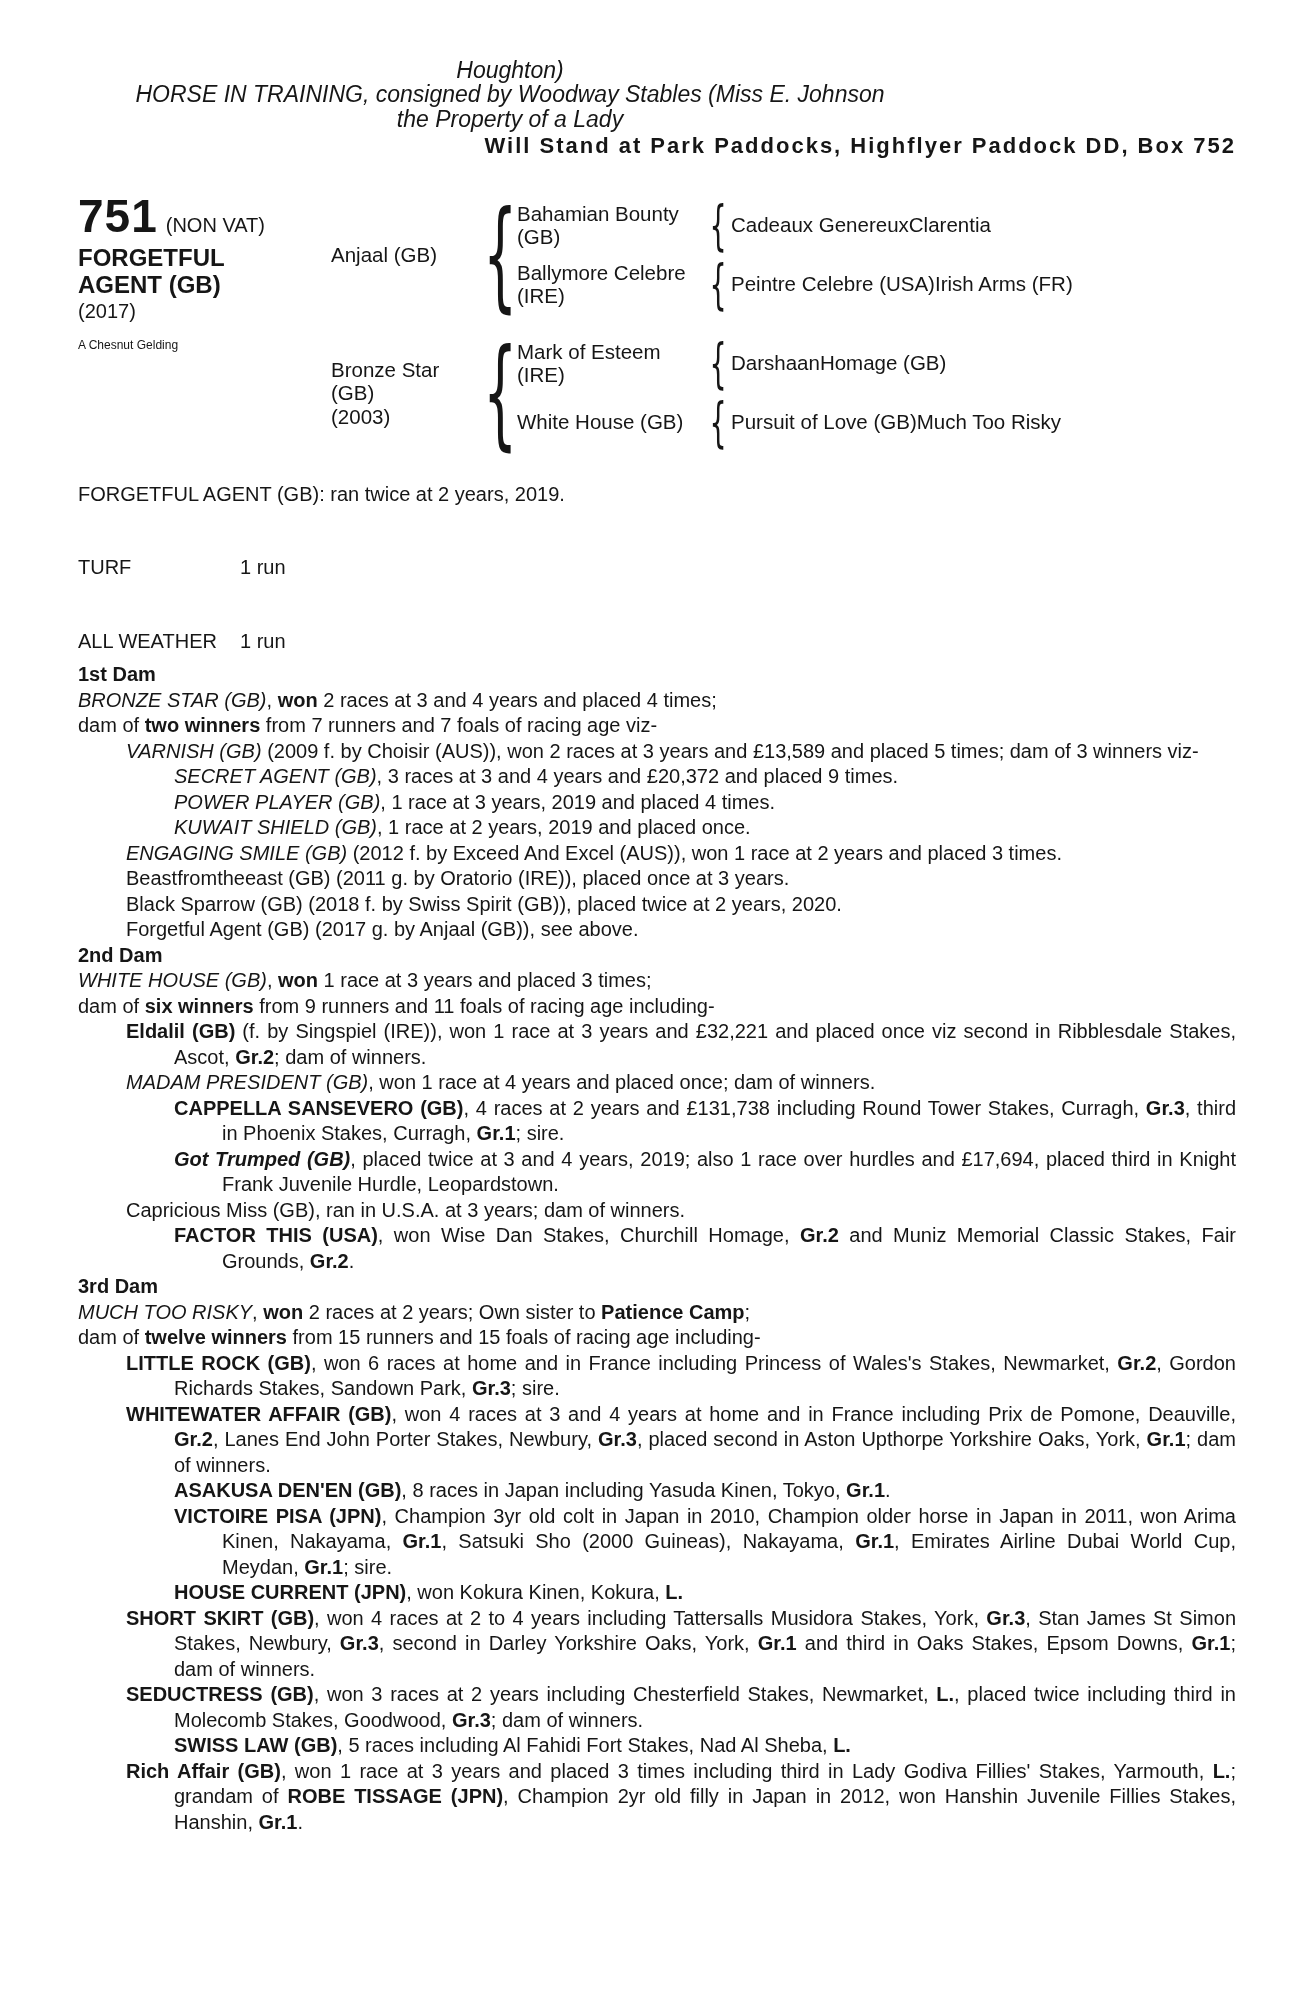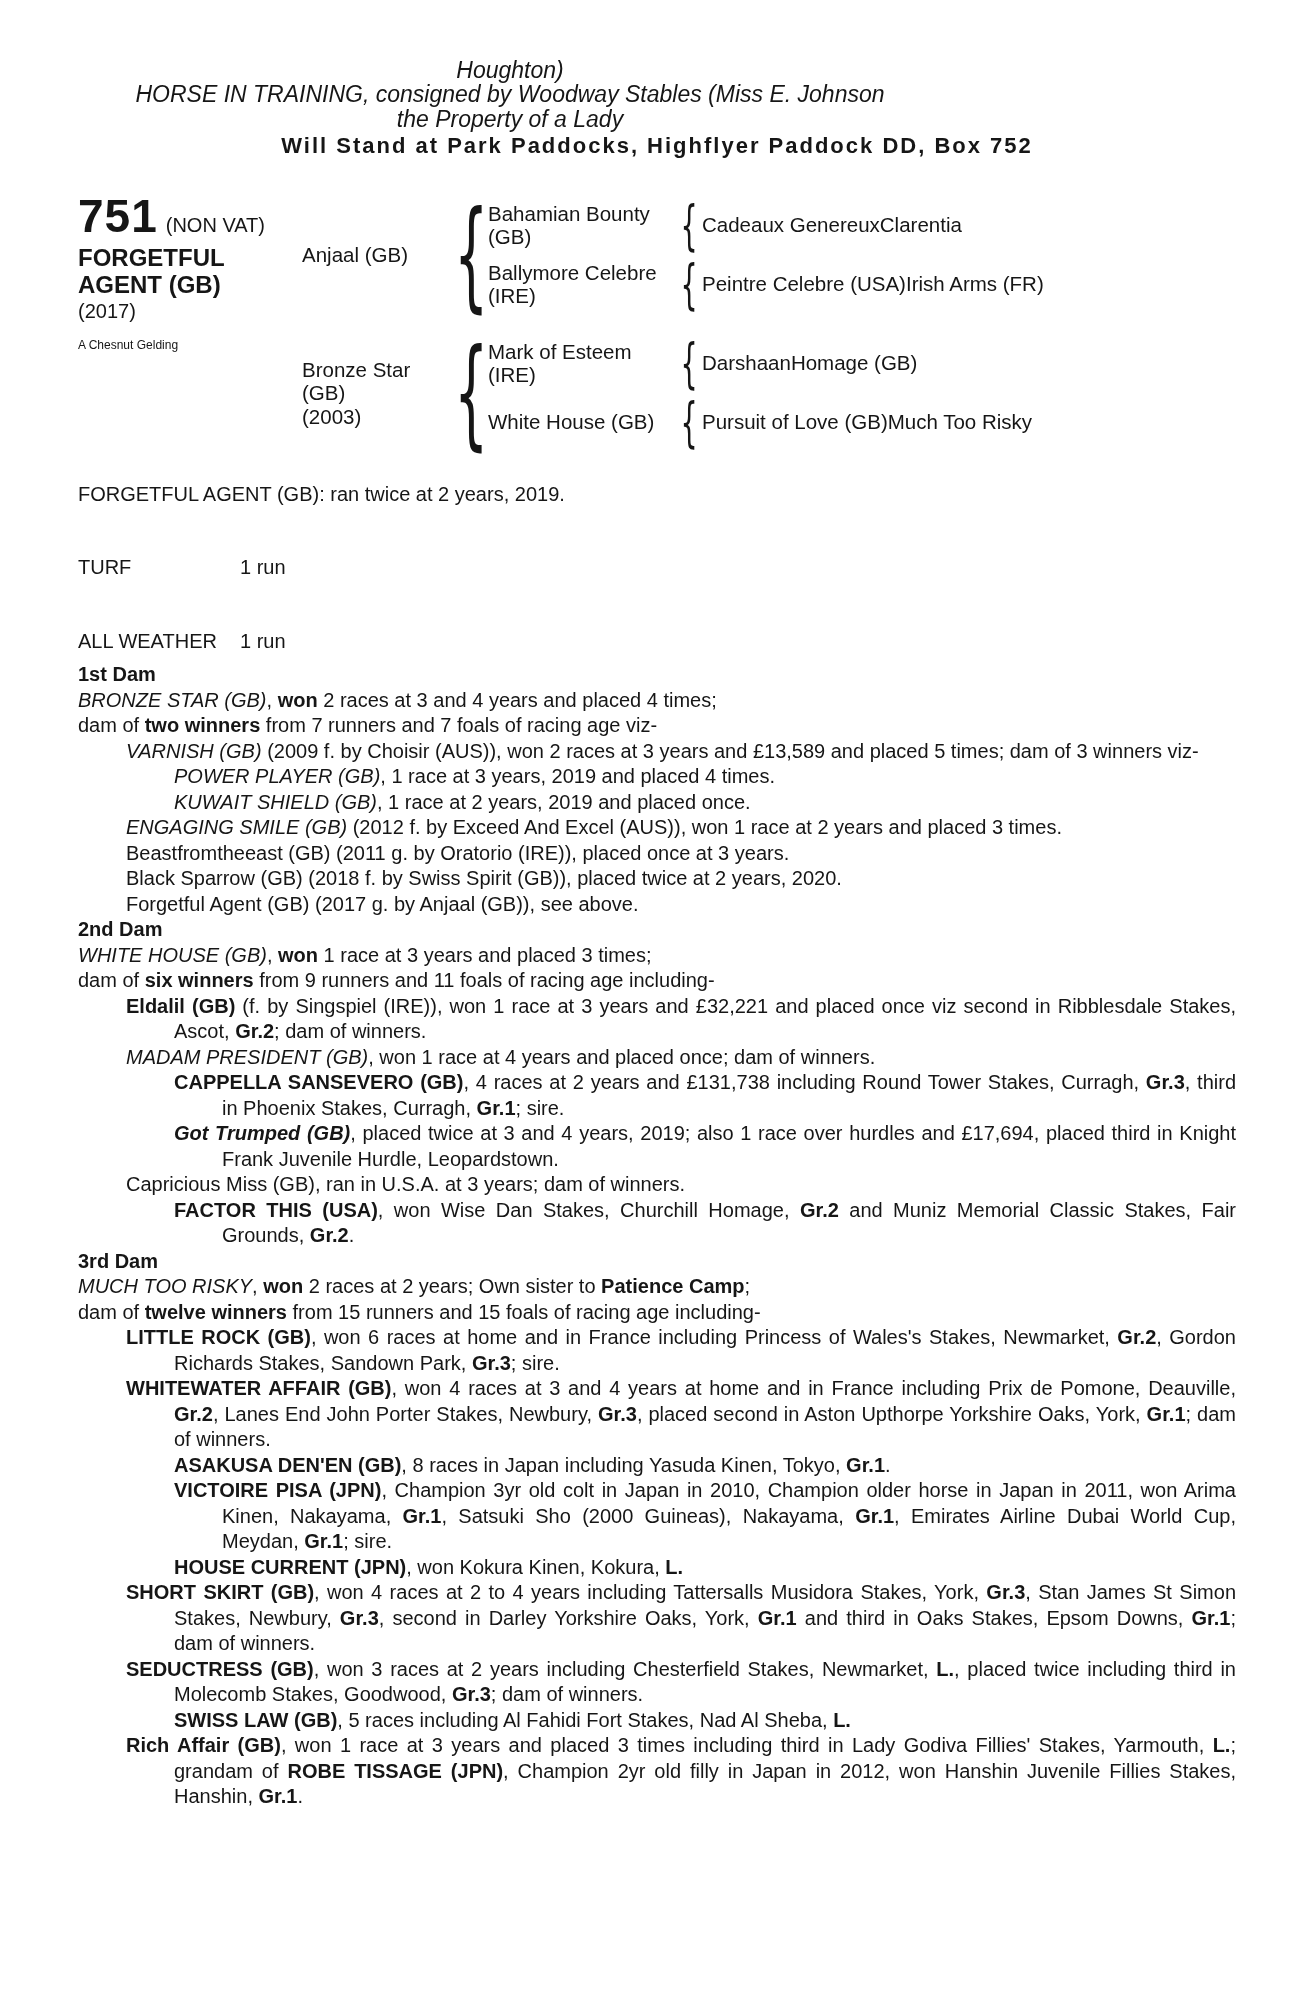--- a/index.html
+++ b/index.html
@@ -7,24 +7,24 @@
     width:1314px;height:2000px;background:#ffffff;color:#161616;
     font-family:"Liberation Sans","DejaVu Sans",sans-serif;
     -webkit-font-smoothing:antialiased;
   }
   .page{padding:58px 78px 0 78px;position:relative;}
 
   
   .header{width:864px;text-align:center;line-height:1.06;}
   .title{font-style:italic;font-size:23px;}
   .property{font-style:italic;font-size:23px;}
-  .stand{font-weight:bold;font-size:22px;letter-spacing:2px;margin-top:2px;text-align:center;}
-
-  
-  .lot-row{display:flex;margin-top:30px;align-items:flex-start;}
+  .stand{font-weight:bold;font-size:22px;letter-spacing:2px;margin-top:2px;text-align:right;}
+
+  
+  .lot-row{display:flex;margin-top:30px;align-items:flex-start;gap:29px;}
   .lot-info{width:224px;flex:none;}
   .lot-number-line{white-space:nowrap;}
   .lot-number{font-weight:bold;font-size:46px;letter-spacing:1px;}
   .non-vat{font-size:20px;margin-left:8px;}
   .lot-name{font-weight:bold;font-size:24px;line-height:1.12;white-space:pre-line;margin-top:2px;}
   .lot-year{font-size:20px;line-height:1.25;}
   .lot-sex{font-size:12px;margin-top:14px;}
 
   .pedigree{flex:1;padding-top:2px;}
   .half{display:flex;align-items:center;}
@@ -156,20 +156,21 @@
         <span>1 run</span>
       </div>
     </div>
 
   <div class="sections">
       <div class="section">
         <div class="sec-heading">1st Dam</div>
         <div class="para" style="padding-left: 0px; text-indent: 0px;"><span class="i">BRONZE STAR (GB)</span><span>, </span><span class="b">won</span><span> 2 races at 3 and 4 years and placed 4 times;</span></div>
         <div class="para" style="padding-left: 0px; text-indent: 0px;"><span>dam of </span><span class="b">two winners</span><span> from 7 runners and 7 foals of racing age viz-</span></div>
         <div class="para" style="padding-left: 96px; text-indent: -48px;"><span class="i">VARNISH (GB)</span><span> (2009 f. by Choisir (AUS)), won 2 races at 3 years and £13,589 and placed 5 times; dam of 3 winners viz-</span></div>
+        <div class="para" style="padding-left: 144px; text-indent: -48px;"><span class="i">SECRET AGENT (GB)</span><span>, 3 races at 3 and 4 years and £20,372 and placed 9 times.</span></div>
         <div class="para" style="padding-left: 144px; text-indent: -48px;"><span class="i">POWER PLAYER (GB)</span><span>, 1 race at 3 years, 2019 and placed 4 times.</span></div>
         <div class="para" style="padding-left: 144px; text-indent: -48px;"><span class="i">KUWAIT SHIELD (GB)</span><span>, 1 race at 2 years, 2019 and placed once.</span></div>
         <div class="para" style="padding-left: 96px; text-indent: -48px;"><span class="i">ENGAGING SMILE (GB)</span><span> (2012 f. by Exceed And Excel (AUS)), won 1 race at 2 years and placed 3 times.</span></div>
         <div class="para" style="padding-left: 96px; text-indent: -48px;"><span>Beastfromtheeast (GB) (2011 g. by Oratorio (IRE)), placed once at 3 years.</span></div>
         <div class="para" style="padding-left: 96px; text-indent: -48px;"><span>Black Sparrow (GB) (2018 f. by Swiss Spirit (GB)), placed twice at 2 years, 2020.</span></div>
         <div class="para" style="padding-left: 96px; text-indent: -48px;"><span>Forgetful Agent (GB) (2017 g. by Anjaal (GB)), see above.</span></div>
       </div>
       <div class="section">
         <div class="sec-heading">2nd Dam</div>
         <div class="para" style="padding-left: 0px; text-indent: 0px;"><span class="i">WHITE HOUSE (GB)</span><span>, </span><span class="b">won</span><span> 1 race at 3 years and placed 3 times;</span></div>

